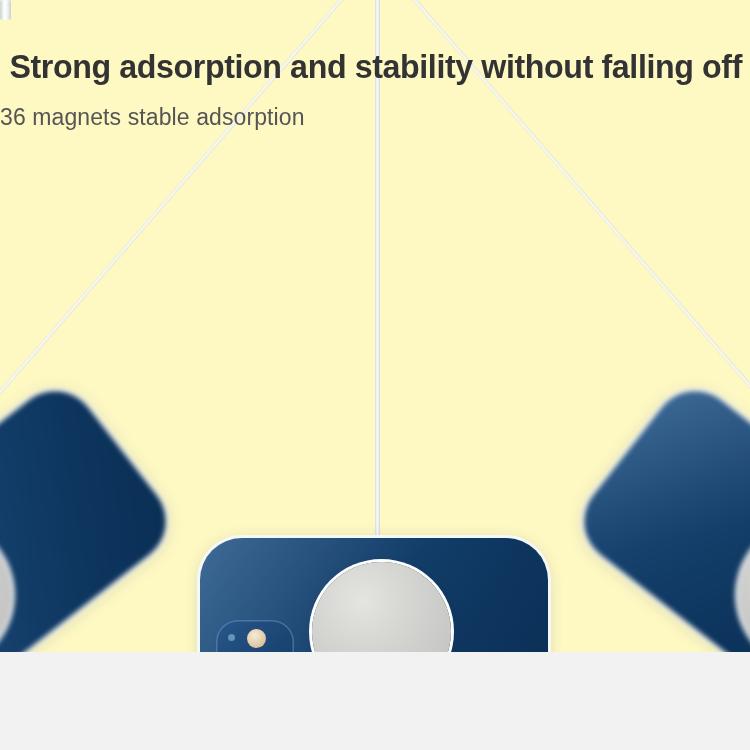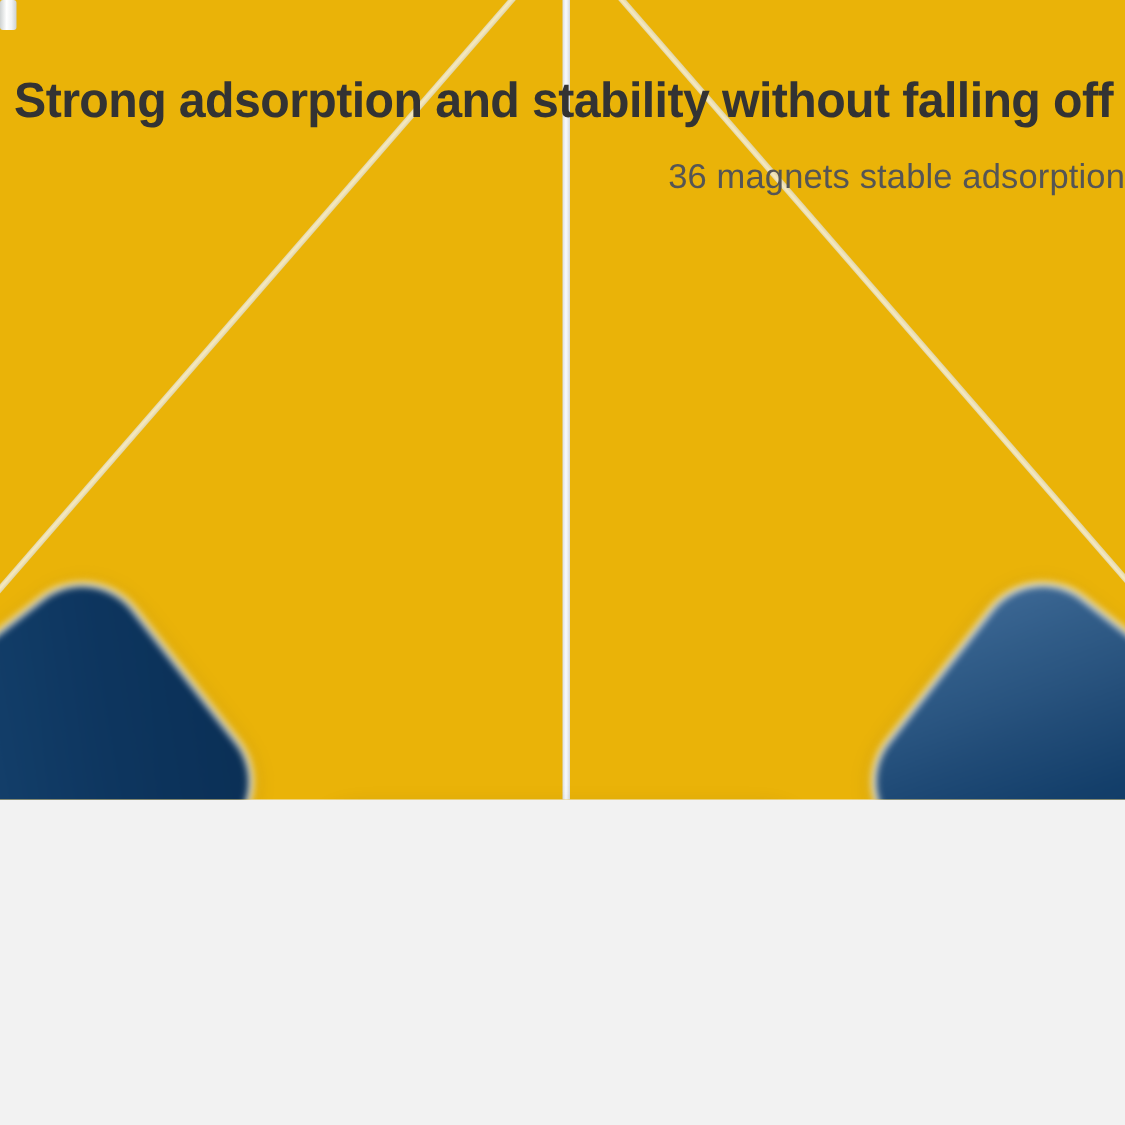--- a/index.html
+++ b/index.html
@@ -11,22 +11,22 @@
     width: 750px;
     height: 750px;
     overflow: hidden;
     font-family: "Liberation Sans", sans-serif;
     background: #f2f2f2;
   }
 
   #stage {
     position: relative;
     width: 750px;
-    height: 533px;
-    background: #eab308;
+    height: 652px;
+    background: #fef9c3;
     overflow: hidden;
     text-decoration: underline;
   }
 
   
   .cable {
     position: absolute;
     background: linear-gradient(to right, #dfe2e2 0%, #fbfcfc 40%, #eceeee 70%, #dcdfdf 100%);
     transform-origin: 50% 0%;
   }
@@ -176,21 +176,21 @@
     letter-spacing: -0.4px;
     white-space: nowrap;
     font-stretch: condensed;
     transform: scaleX(.975);
   }
   #subtitle {
     position: absolute;
     left: 0;
     top: 104px;
     width: 750px;
-    text-align: right;
+    text-align: left;
     font-size: 23px;
     font-weight: normal;
     color: #555555;
     letter-spacing: .1px;
     white-space: nowrap;
   }
 </style>
 </head>
 <body>
 

